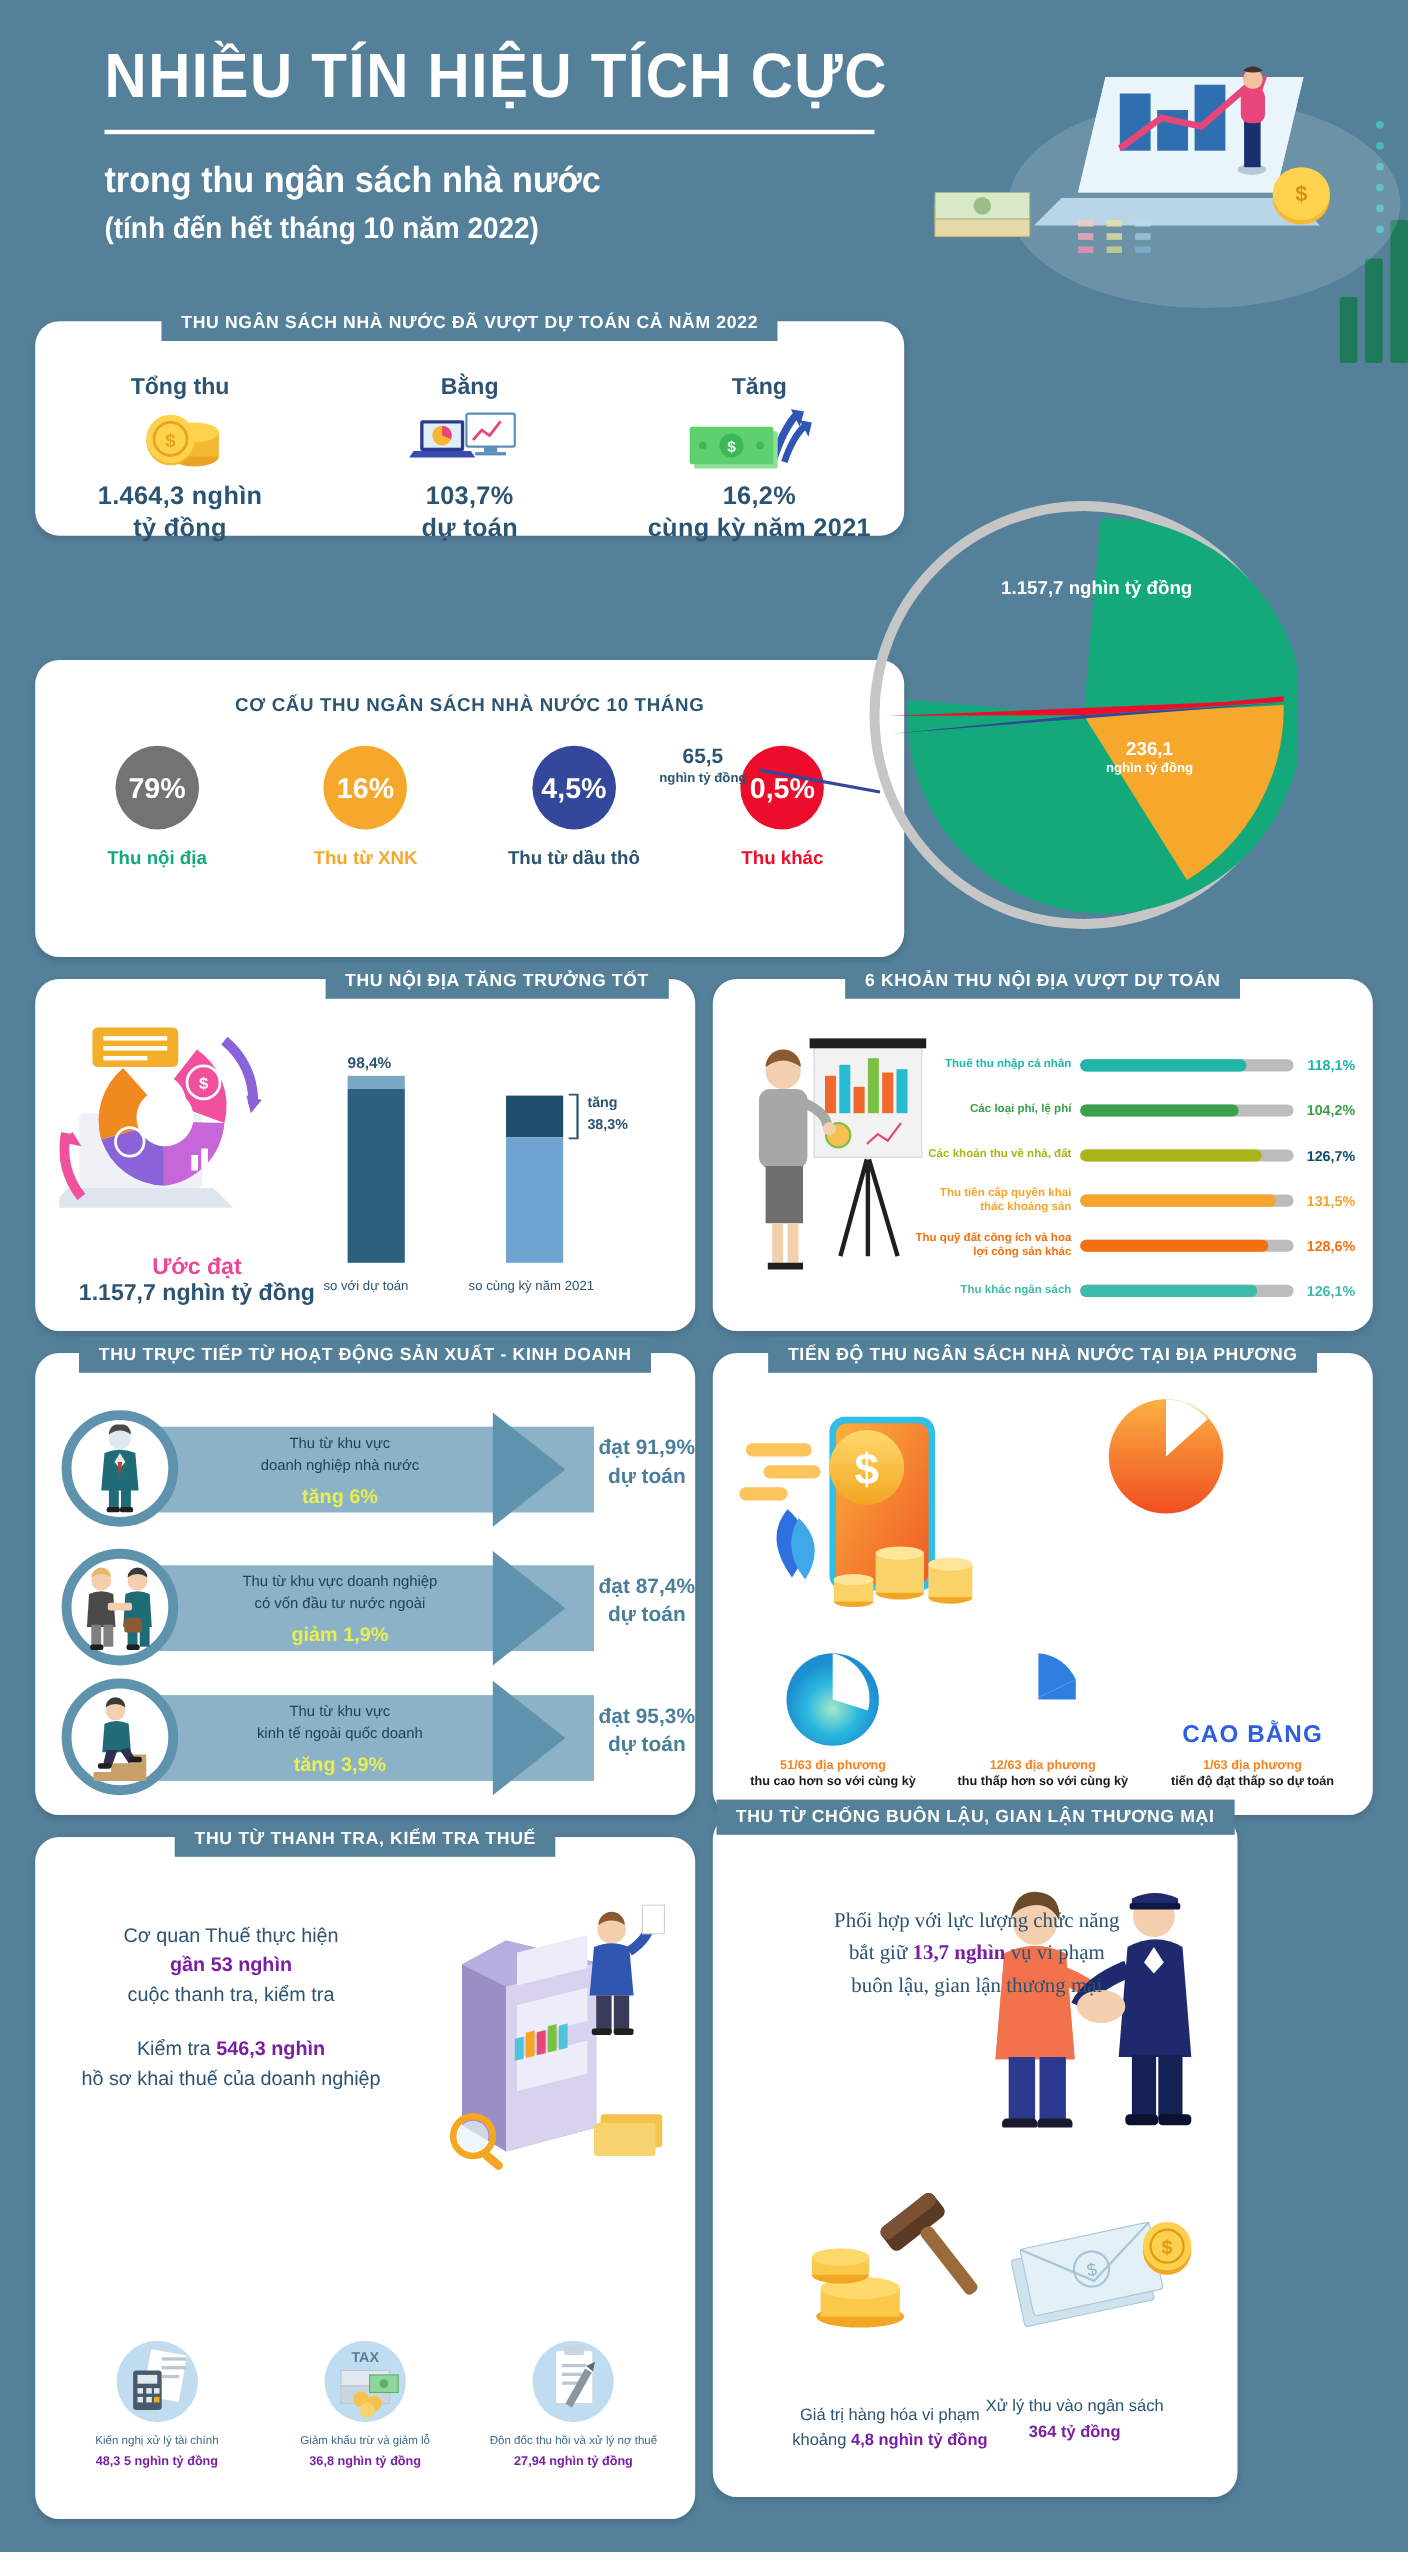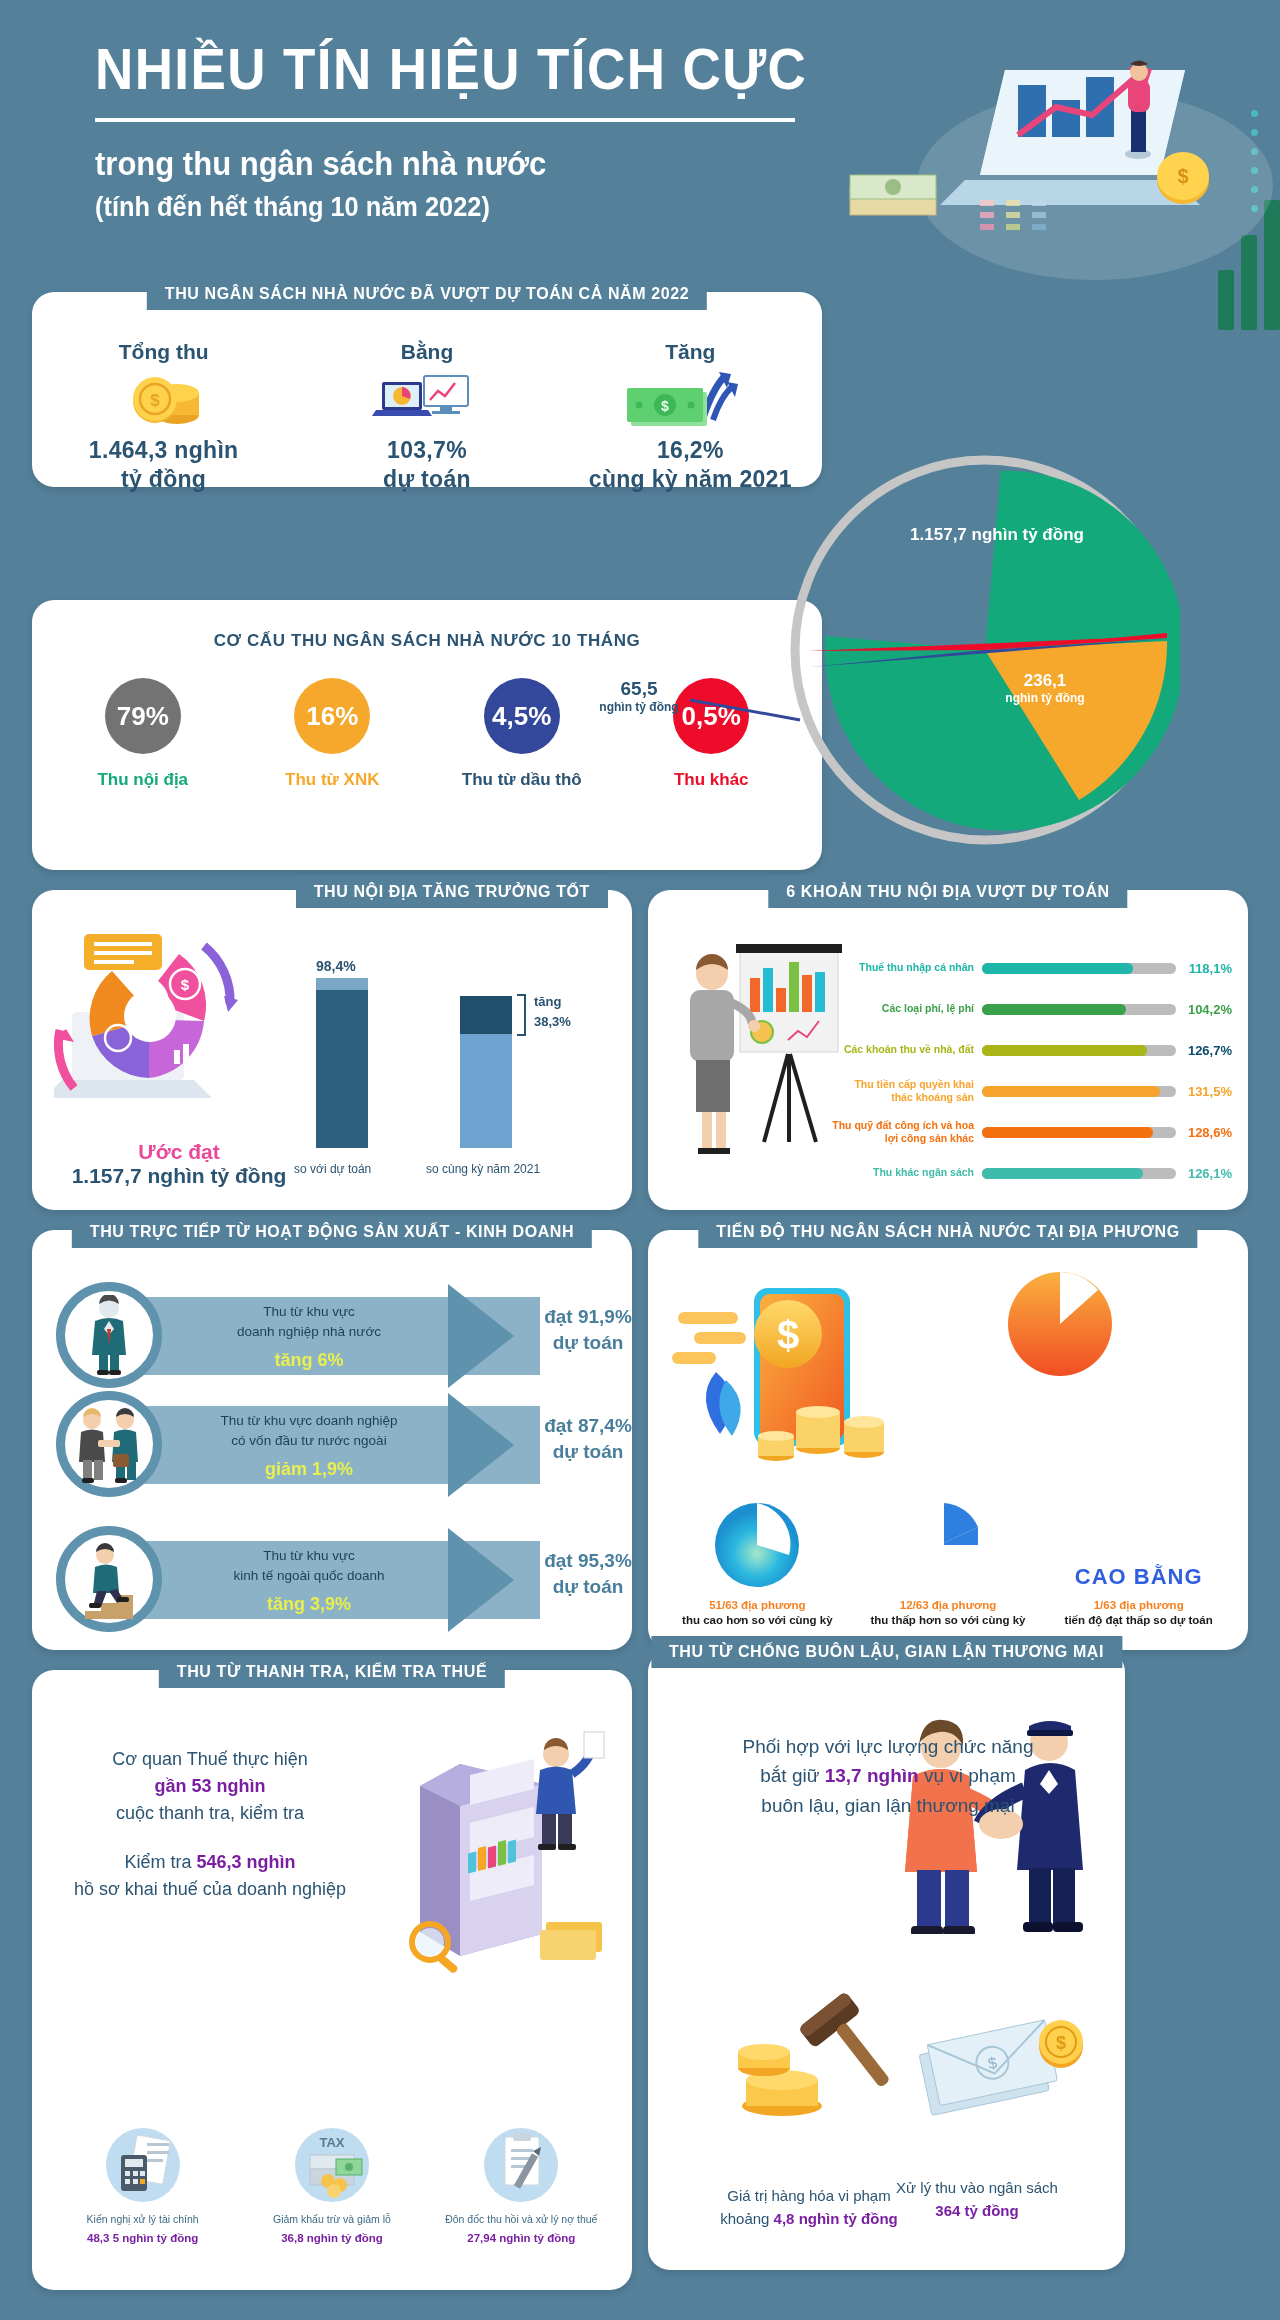--- a/index.html
+++ b/index.html
@@ -143,21 +143,21 @@
   .tt-purple { color: #7a1fa2; font-weight: bold; }
   .tt-items { position: absolute; left: 16px; bottom: 46px; width: 568px; display: flex; }
   .tt-item { flex: 1; text-align: center; padding: 0 6px; }
   .tt-art { height: 78px; display: flex; align-items: flex-end; justify-content: center; }
   .tt-lab { font-size: 10.5px; color: #3d6a86; margin-top: 10px; line-height: 1.3; }
   .tt-val { font-size: 11.5px; color: #7a1fa2; font-weight: bold; margin-top: 5px; }
 
   
   #card8 { left: 648px; top: 1650px; width: 477px; height: 620px; }
   .bl-text { position: absolute; left: 30px; top: 82px; width: 420px; text-align: center;
-    color: #2b5472; font-size: 19px; line-height: 1.55; }
+    color: #2b5472; font-size: 19px; line-height: 1.55; font-family: Liberation Serif, serif; }
   .bl-hl { color: #7a1fa2; font-weight: bold; }
   .bl-left { position: absolute; left: 36px; bottom: 40px; width: 250px; text-align: center;
     color: #2b5472; font-size: 15px; line-height: 1.5; }
   .bl-right { position: absolute; right: 18px; bottom: 48px; width: 260px; text-align: center;
     color: #2b5472; font-size: 15px; line-height: 1.5; }
   .bl-num { color: #7a1fa2; font-weight: bold; }
 </style>
 </head>
 <body>
 
@@ -491,21 +491,21 @@
         <span>Thu từ khu vực</span><br>
         <span>doanh nghiệp nhà nước</span>
         <span class="sx-hl">tăng 6%</span>
       </div>
       <div class="sx-right">
         <span>đạt 91,9%</span><br>
         <span>dự toán</span>
       </div>
     </div>
 
-    <div class="sx-row" style="top:161px">
+    <div class="sx-row" style="top:178px">
       <div class="sx-band"></div>
       <div class="sx-arrow"></div>
       <div class="sx-circle">
         <svg width="72" height="80" viewBox="0 0 72 80">
           <circle cx="19" cy="16" r="9" fill="#f3cfae"></circle>
           <path d="M10 13 a9 9 0 0 1 18 0 q-9 -6 -18 0" fill="#e8b86a"></path>
           <path d="M8 28 q11 -5 22 0 l2 30 h-26z" fill="#4a4a4a"></path>
           <rect x="10" y="56" width="9" height="20" fill="#7f7f7f"></rect>
           <rect x="21" y="56" width="9" height="20" fill="#7f7f7f"></rect>
           <circle cx="52" cy="16" r="9" fill="#f3cfae"></circle>

